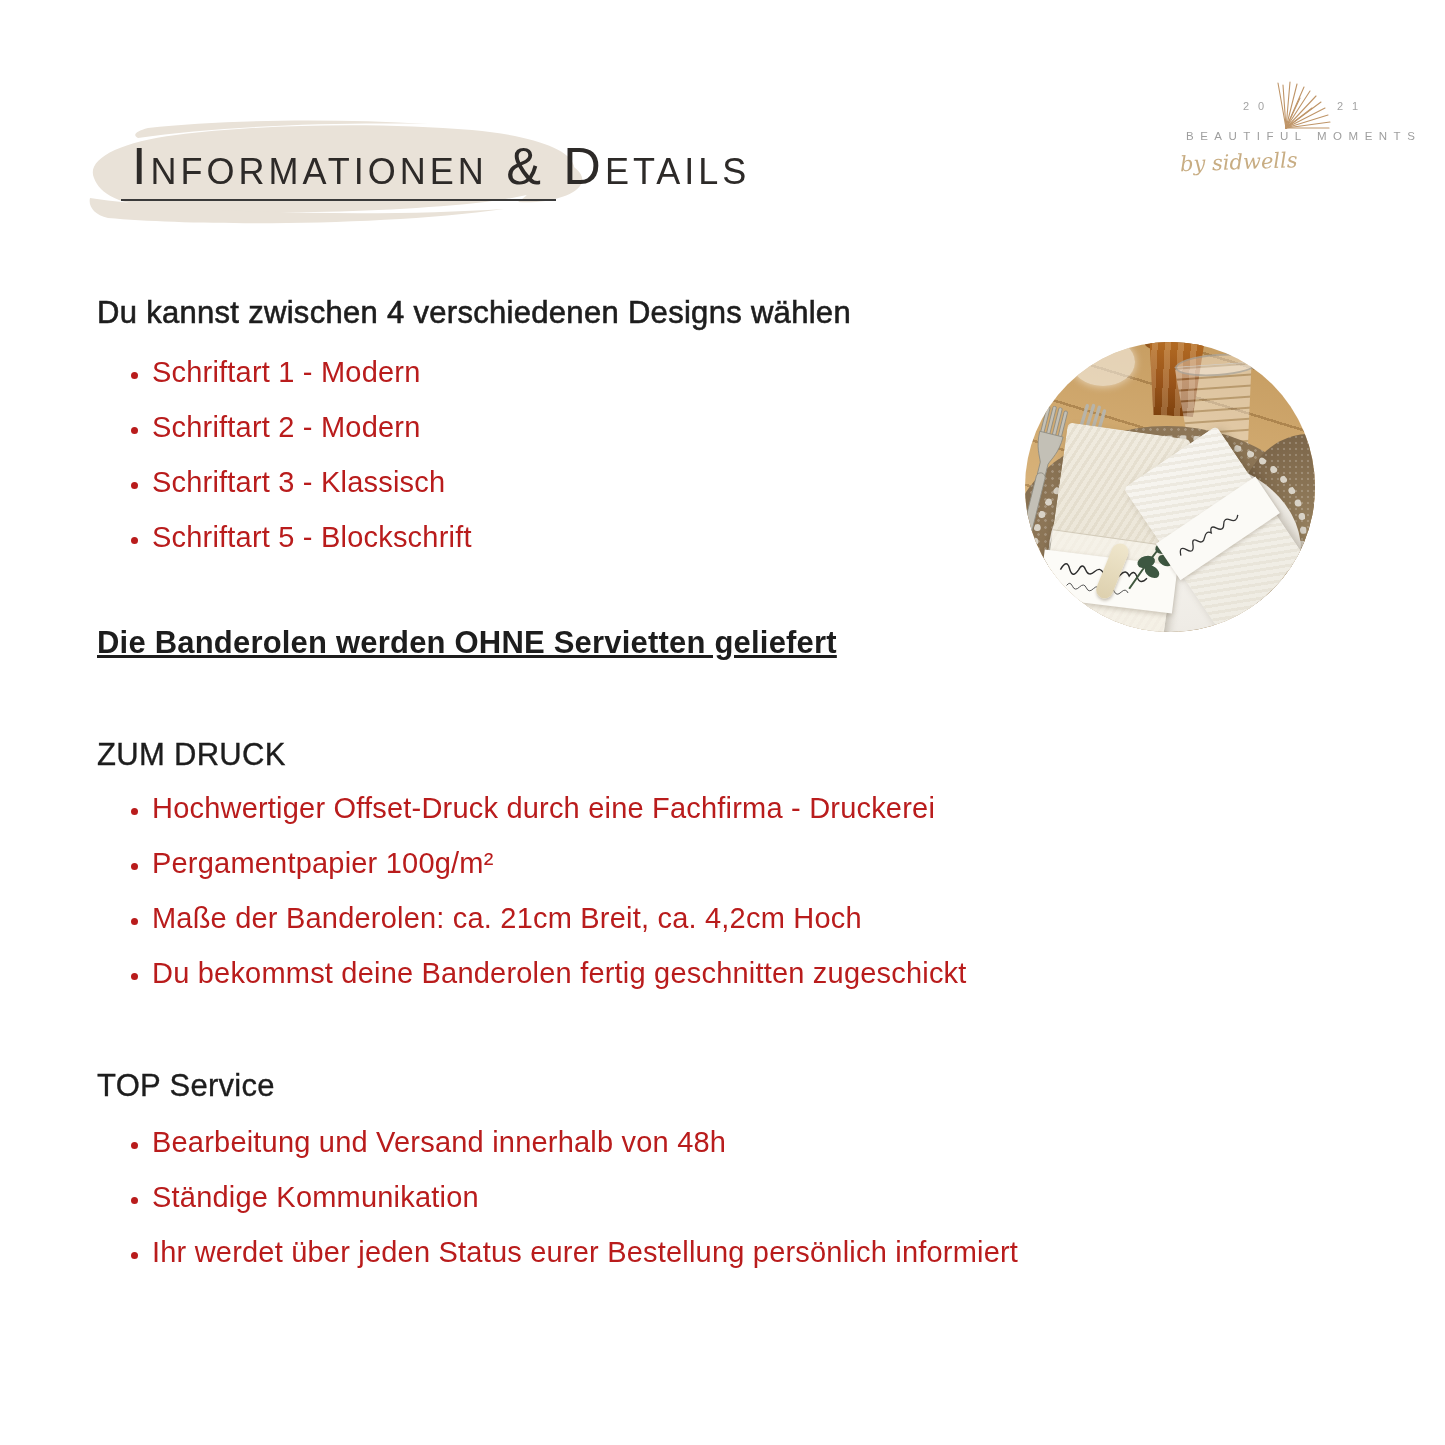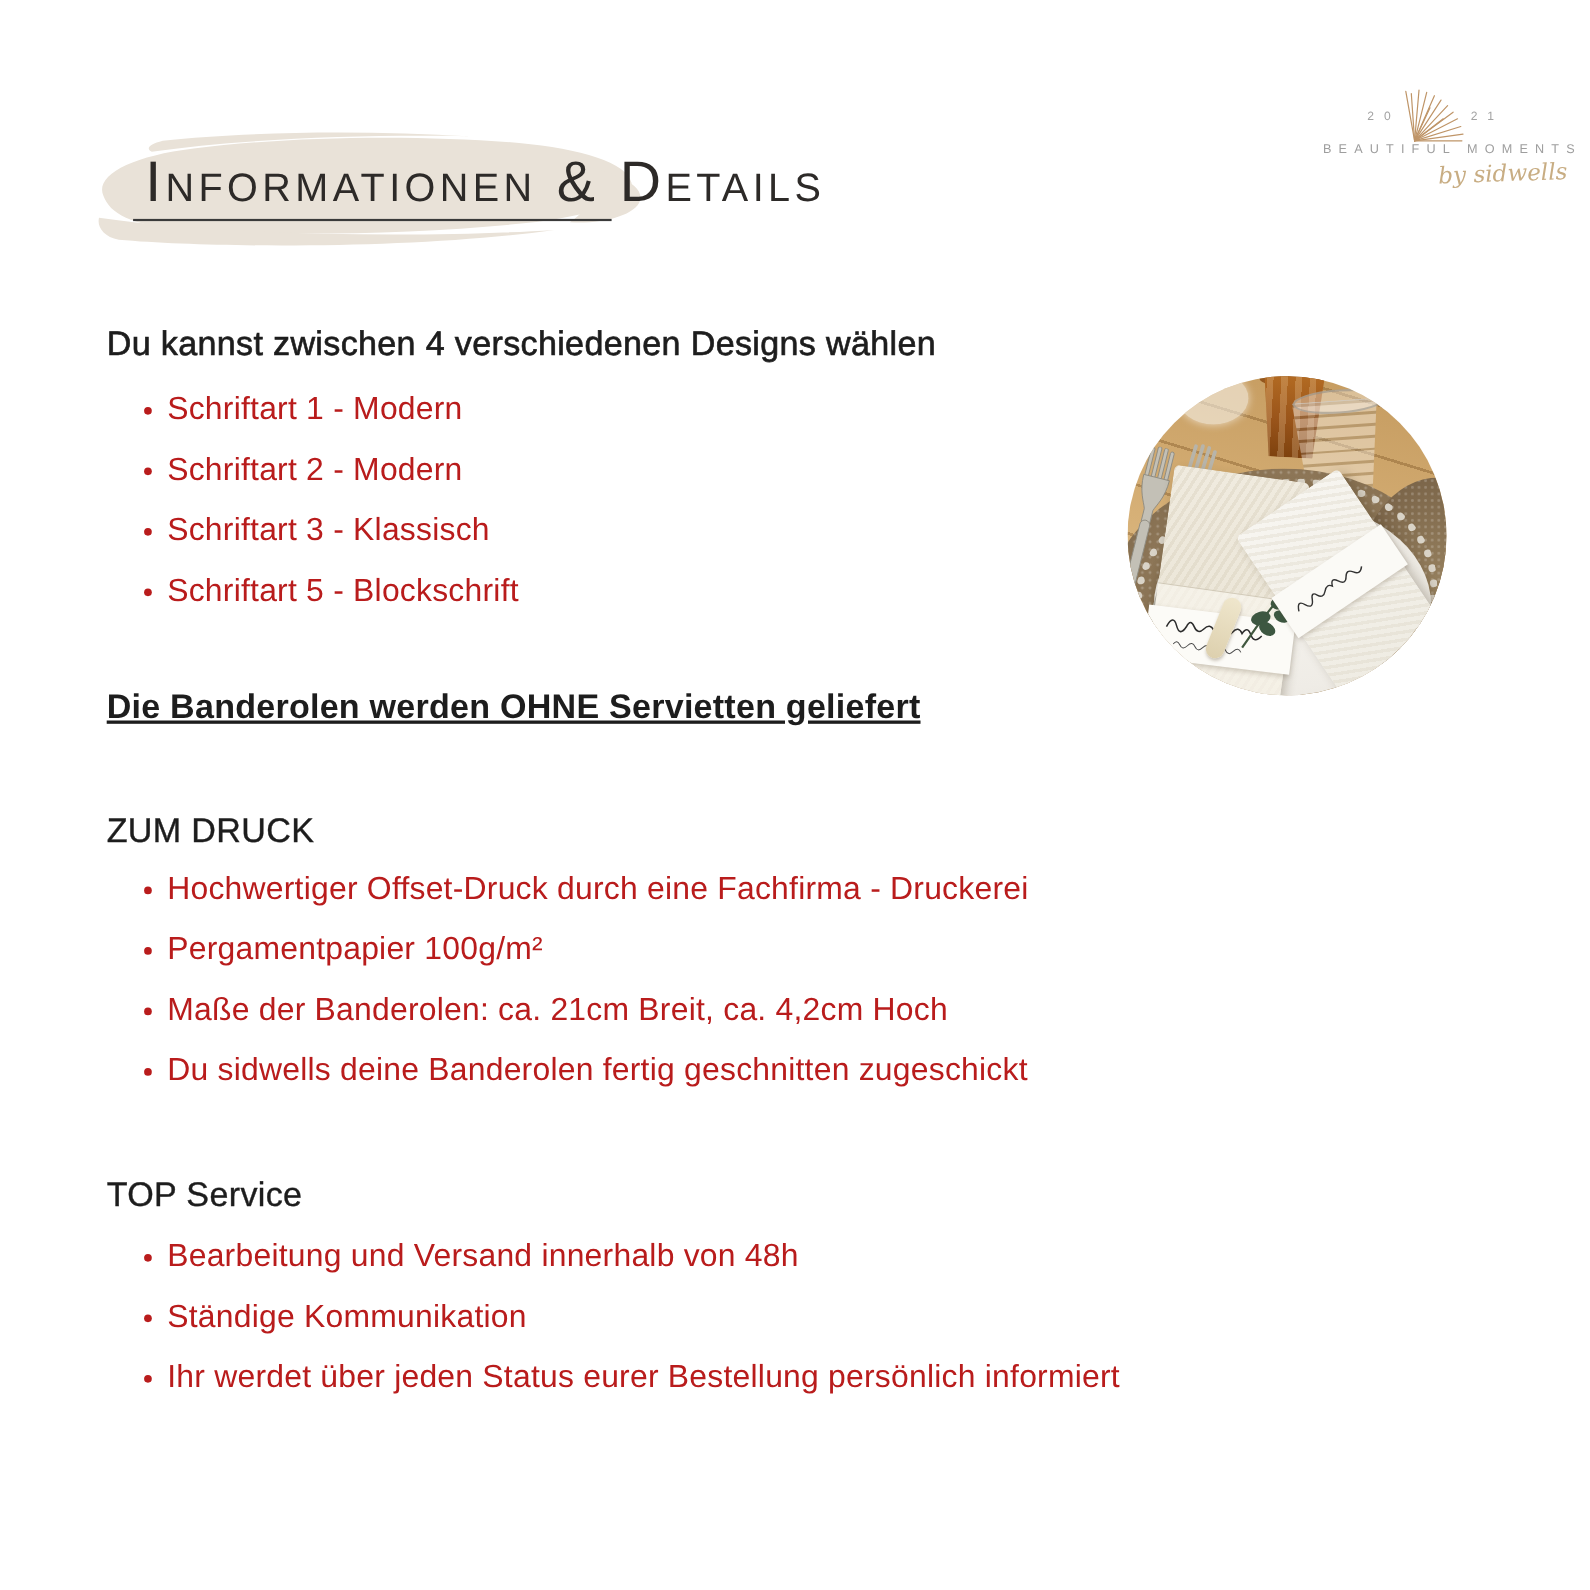--- a/index.html
+++ b/index.html
@@ -34,21 +34,21 @@
     left: 121px; top: 199px;
     width: 435px; height: 2px;
     background: #3a3a3a;
   }
 
   
   .logo {
     position: absolute;
     left: 1180px; top: 88px;
     width: 245px; height: 110px;
-    text-align: right;
+    text-align: left;
   }
   .logo .leaf {
     position: absolute;
     left: 90px; top: -10px;
     width: 64px; height: 56px;
   }
   .logo .year {
     position: absolute;
     top: 12px;
     font-size: 11px;
@@ -58,21 +58,20 @@
   .logo .year-left  { left: 63px; }
   .logo .year-right { left: 157px; }
   .logo .brand {
     position: absolute;
     left: 0; top: 42px; width: 245px;
     font-size: 11.5px;
     letter-spacing: 6.5px;
     color: #9e9e9e;
     white-space: nowrap;
     text-indent: 6px;
-    margin-left: 13px;
   }
   .logo .byline {
     position: absolute;
     left: 0; top: 60px; width: 245px;
     font-family: "DejaVu Serif", serif;
     font-style: italic;
     font-size: 21px;
     color: #c8ad83;
     transform: rotate(-2deg);
   }
@@ -358,21 +357,21 @@
   <li>Schriftart 5 - Blockschrift</li>
 </ul>
 
 <div id="sec2-heading" class="h-bold">Die Banderolen werden OHNE Servietten geliefert</div>
 
 <div id="sec3-heading" class="h-medium">ZUM DRUCK</div>
 <ul id="sec3-list" class="bullets">
   <li>Hochwertiger Offset-Druck durch eine Fachfirma - Druckerei</li>
   <li>Pergamentpapier 100g/m²</li>
   <li>Maße der Banderolen: ca. 21cm Breit, ca. 4,2cm Hoch</li>
-  <li>Du sidwells deine Banderolen fertig geschnitten zugeschickt</li>
+  <li>Du bekommst deine Banderolen fertig geschnitten zugeschickt</li>
 </ul>
 
 <div id="sec4-heading" class="h-medium">TOP Service</div>
 <ul id="sec4-list" class="bullets">
   <li>Bearbeitung und Versand innerhalb von 48h</li>
   <li>Ständige Kommunikation</li>
   <li>Ihr werdet über jeden Status eurer Bestellung persönlich informiert</li>
 </ul>
 
 </body></html>

